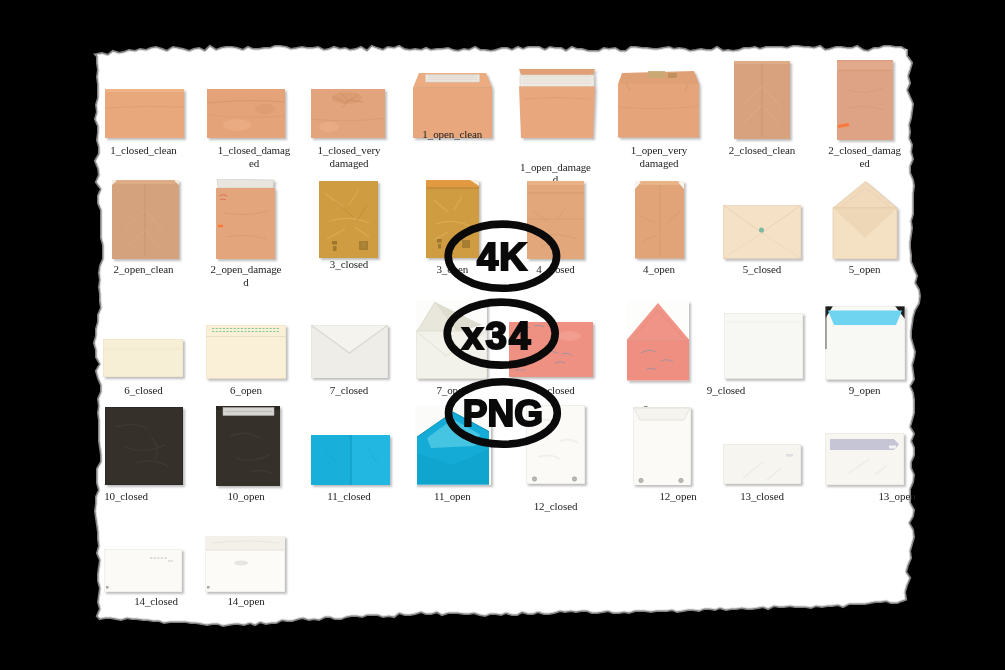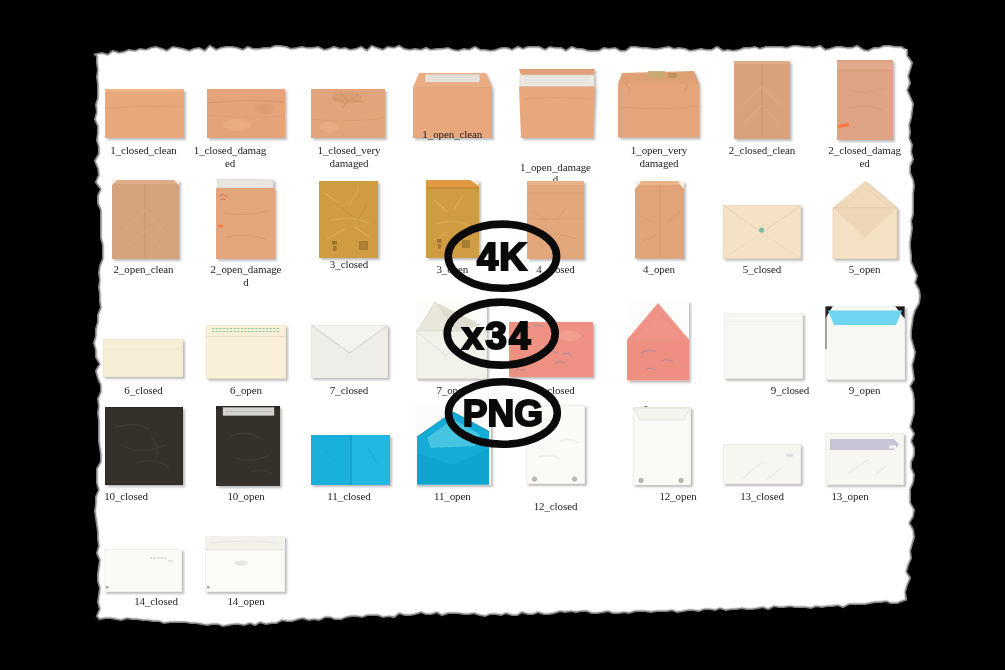--- a/index.html
+++ b/index.html
@@ -22,21 +22,21 @@
 <div class="cap" style="left:85.5px;top:144.2px">1_closed_clean</div>
 
 <svg class="th" style="left:207px;top:89px" width="78" height="49" viewBox="0 0 78 49">
     <rect width="78" height="49" fill="#e5a37a"></rect>
     <path d="M0,14 Q39,10 78,13" stroke="#d2926a" fill="none" opacity=".7"></path>
     <path d="M0,26 Q39,30 78,27" stroke="#d9996f" fill="none" opacity=".5"></path>
     <ellipse cx="30" cy="36" rx="14" ry="6" fill="#efb48b" opacity=".5"></ellipse>
     <ellipse cx="58" cy="20" rx="10" ry="5" fill="#d8946b" opacity=".4"></ellipse>
   </svg>
 
-<div class="cap" style="left:172px;top:144.2px">1_closed_damag<br>ed</div>
+<div class="cap" style="left:196px;top:144.2px">1_closed_damag<br>ed</div>
 
 <svg class="th" style="left:311px;top:89px" width="74" height="49" viewBox="0 0 74 49">
     <rect width="74" height="49" fill="#e2a47c"></rect>
     <ellipse cx="36" cy="9" rx="15" ry="6" fill="#cf8f63" opacity=".35"></ellipse>
     <path d="M22,8 L35,14 L47,6 M29,3 L36,11 L32,19 M36,11 L52,13" stroke="#bc8256" stroke-width=".8" fill="none" opacity=".5"></path>
     <path d="M0,30 Q37,34 74,29" stroke="#d6946a" fill="none" opacity=".5"></path>
     <ellipse cx="18" cy="38" rx="10" ry="5" fill="#efb48b" opacity=".45"></ellipse>
   </svg>
 
 <div class="cap" style="left:291.0px;top:144.2px">1_closed_very<br>damaged</div>
@@ -234,21 +234,21 @@
   </svg>
 
 <div class="cap" style="left:601.0px;top:403px">8_open</div>
 
 <svg class="th" style="left:724px;top:313px" width="79" height="65.5" viewBox="0 0 79 65.5">
     <rect width="79" height="65.5" fill="#f7f7f4"></rect>
     <rect width="79" height="65.5" fill="none" stroke="#e4e4de" stroke-width=".9"></rect>
     <path d="M2,9 h75" stroke="#ecece6" opacity=".9"></path>
   </svg>
 
-<div class="cap" style="left:732px;top:384.2px">9_closed</div>
+<div class="cap" style="left:668px;top:384.2px">9_closed</div>
 
 <svg class="th" style="left:825px;top:306px" width="80" height="73.5" viewBox="0 0 80 73.5">
     <rect width="80" height="73.5" fill="#f8f8f5"></rect>
     <polygon points="0,0 8,0 0,13" fill="#1c1c1c"></polygon>
     <polygon points="70,0 80,0 80,13" fill="#1c1c1c"></polygon>
     <rect x="0" y="0" width="1.6" height="43" fill="#3c3c3a" opacity=".7"></rect>
     <polygon points="3,4.5 77,4.5 71,19 9,19" fill="#6fd4f0"></polygon>
     <rect width="80" height="73.5" fill="none" stroke="#e2e2dc" stroke-width=".8"></rect>
   </svg>
 
@@ -321,21 +321,21 @@
 <div class="cap" style="left:704.0px;top:489.8px">13_closed</div>
 
 <svg class="th" style="left:825px;top:433px" width="79" height="52" viewBox="0 0 79 52">
     <rect width="79" height="52" fill="#f7f6f1"></rect>
     <rect width="79" height="52" fill="none" stroke="#e3e2db" stroke-width=".9"></rect>
     <polygon points="5,6 69,6 74,11.5 69,17 5,17" fill="#c5c5d5"></polygon>
     <rect x="64" y="12.5" width="7" height="3" fill="#f2f2f4"></rect>
     <path d="M24,40 L44,26 M50,42 L62,32" stroke="#edece5" stroke-width="1.5" fill="none"></path>
   </svg>
 
-<div class="cap" style="left:792px;top:489.8px">13_open</div>
+<div class="cap" style="left:839px;top:489.8px">13_open</div>
 
 <svg class="th" style="left:104px;top:548.5px" width="78" height="43" viewBox="0 0 78 43">
     <rect width="78" height="43" fill="#fbfaf6"></rect>
     <rect width="78" height="43" fill="none" stroke="#e5e4de" stroke-width=".9"></rect>
     <path d="M46,9 h17" stroke="#b9b8b1" stroke-width=".9" stroke-dasharray="2.2,1.4"></path>
     <path d="M64,12 h5" stroke="#c4c3bc" stroke-width=".8"></path>
     <rect x="2" y="37" width="2.5" height="2.5" fill="#8b8a83" opacity=".75"></rect>
   </svg>
 
 <div class="cap" style="left:98px;top:595.2px">14_closed</div>

